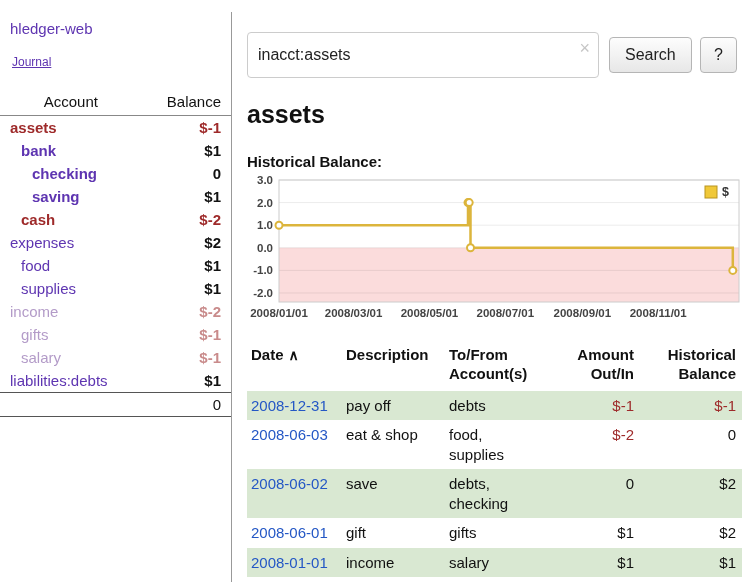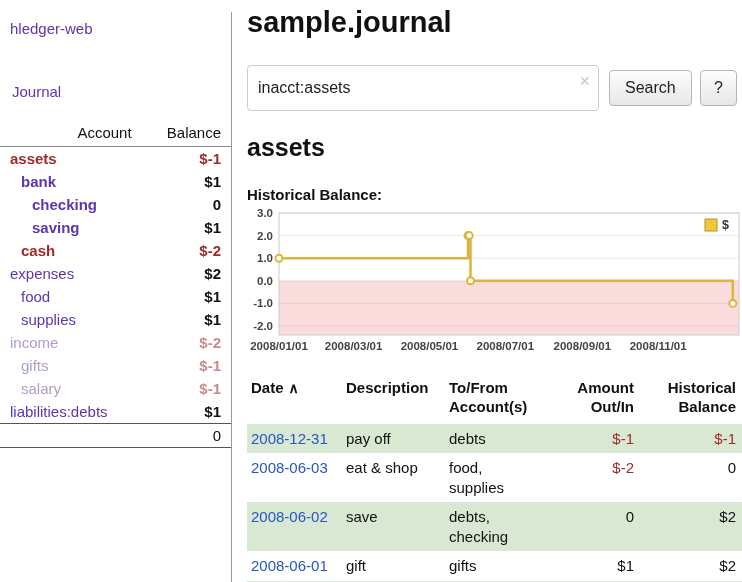--- a/index.html
+++ b/index.html
@@ -12,23 +12,23 @@
   :root{
     --link-purple:#5e35b1; --date-blue:#2457c5; --negative-red:#9e2a2a;
     --faded-purple:#b39bc8; --faded-red:#c98b8b; --row-green:#d9e8d2;
   }
   a { text-decoration: none; cursor: pointer; }
 
   
   .sidebar { position: absolute; left: 0; top: 12px; width: 232px; height: 582px;
              border-right: 1px solid #999; padding-top: 8px; }
   .app-title { color: var(--link-purple); font-size: 15px; padding: 0 10px; cursor: pointer; }
-  .journal-link { color: var(--link-purple); font-size: 15px; padding: 0 12px; margin-top: 46px; cursor: pointer; }
+  .journal-link { color: var(--link-purple); font-size: 12px; padding: 0 12px; margin-top: 18px; cursor: pointer; text-decoration: underline; }
   table.accounts { width: 100%; border-collapse: collapse; margin-top: 20px; font-size: 15px; }
-  table.accounts th { font-weight: normal; text-align: right; padding: 4px 10px 5px 10px;
+  table.accounts th { font-weight: normal; text-align: center; padding: 4px 10px 5px 10px;
                       border-bottom: 1px solid #888; color: #111; }
   table.accounts th.num { text-align: right; }
   table.accounts td { padding: 3px 10px; }
   .acct { color: var(--link-purple); display: inline-block; }
   .acct.bold { font-weight: bold; }
   .acct.negative { color: var(--negative-red); }
   .acct.faded { color: var(--faded-purple); }
   td.bal { text-align: right; font-weight: bold; white-space: nowrap; color: #111; }
   td.bal.negative { color: var(--negative-red); }
   td.bal.faded { color: var(--faded-red); }
@@ -136,21 +136,20 @@
     <tfoot>
       <tr class="total-row">
         <td></td>
         <td>0</td>
       </tr>
     </tfoot>
   </table>
 </aside>
 
 <main class="main">
-  <h1 class="page-title">sample.journal</h1>
 
   <div class="search-row">
     <div class="search-box">
       <input type="text" value="inacct:assets" style="">
       <span class="clear-x">×</span>
     </div>
     <button class="btn">Search</button>
     <button class="btn help">?</button>
   </div>
 

